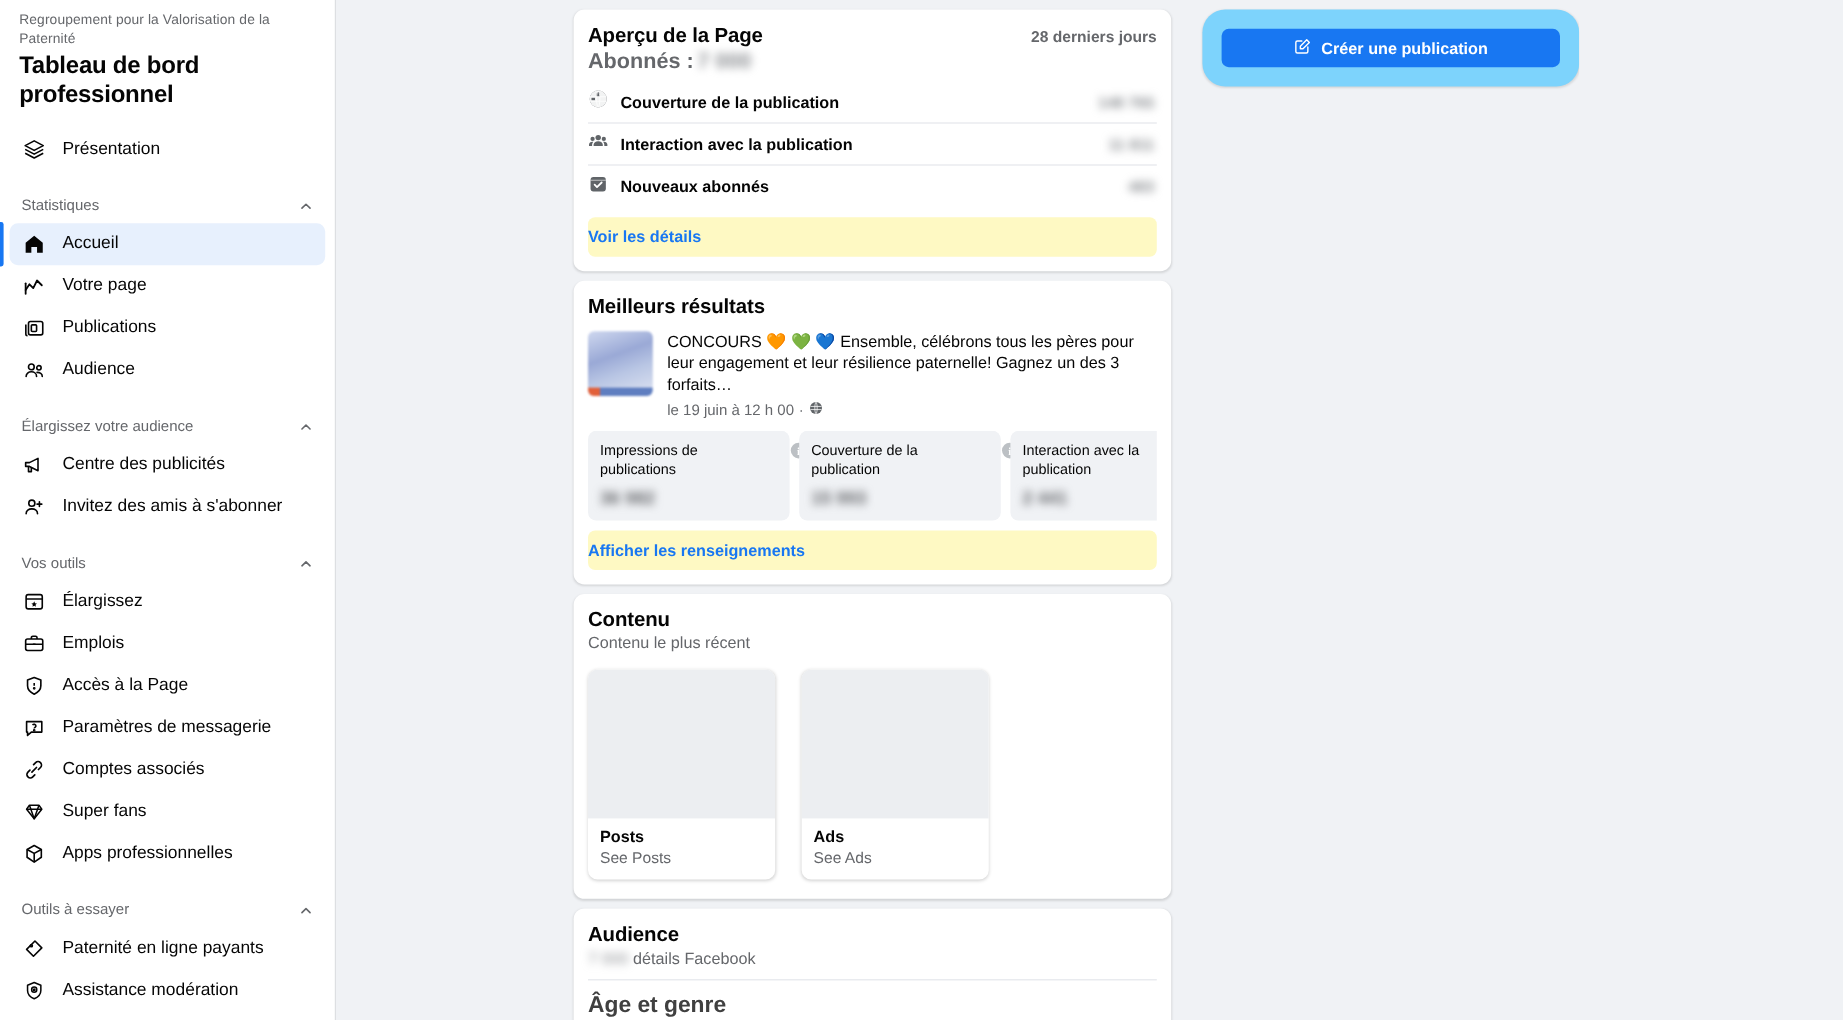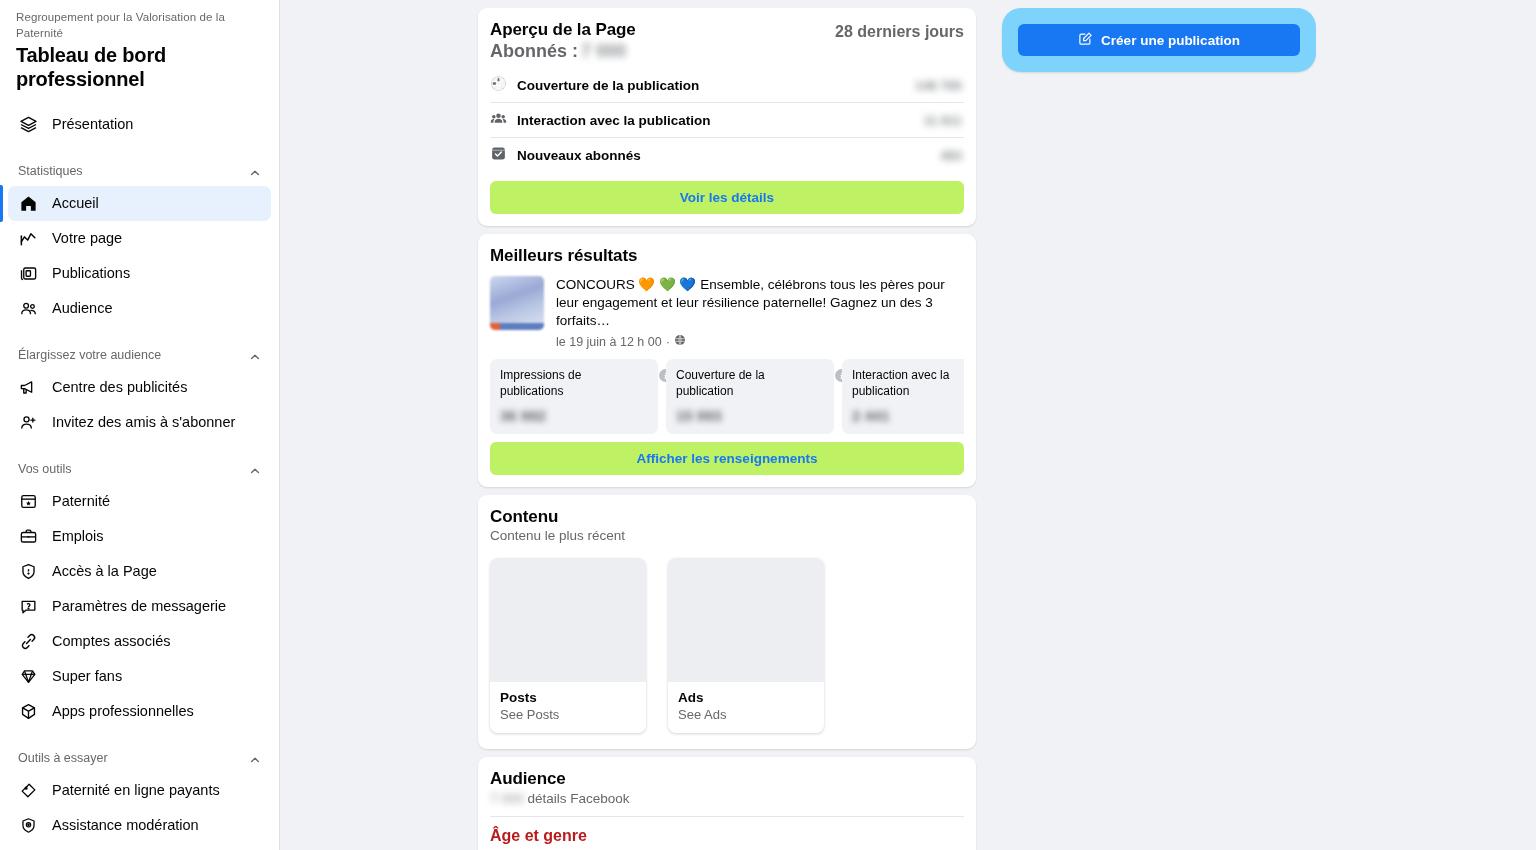--- a/index.html
+++ b/index.html
@@ -78,21 +78,21 @@
   .card {
     background: #ffffff; border-radius: 9px;
     box-shadow: 0 1px 2px rgba(0,0,0,.12);
     padding: 12px;
     margin-left: 36px;
   }
 
   
   .ov-head { display: flex; align-items: flex-start; justify-content: space-between; }
   .ov-title { font-size: 17px; font-weight: bold; letter-spacing: -.1px; }
-  .ov-range { font-size: 16px; color: #65676b; font-weight: bold; padding-top: 3px; }
+  .ov-range { font-size: 13px; color: #65676b; font-weight: bold; padding-top: 3px; }
   .ov-sub { font-size: 18px; color: #65676b; margin-top: 1px; display: flex; align-items: center; gap: 3px; font-weight: bold; }
 
   .redact {
     filter: blur(3.6px);
     color: #8a8d91;
     user-select: none;
     display: inline-block;
   }
   .redact-dark { filter: blur(3.4px); color: #65676b; display: inline-block; }
 
@@ -101,26 +101,26 @@
     height: 35px; border-bottom: 1px solid #e4e6eb;
     padding-right: 2px;
   }
   .metric-row:last-of-type { border-bottom: none; }
   .metric-left { display: flex; align-items: center; gap: 10px; }
   .metric-name { font-size: 13.5px; font-weight: bold; color: #050505; }
   .metric-val { font-size: 13px; font-weight: bold; }
 
   .btn-light {
     display: block; width: 100%;
-    background: #bef264; color: #1877f2;
+    background: #fef9c3; color: #1877f2;
     border: none; border-radius: 6px;
     font-family: "Liberation Sans", sans-serif;
     font-size: 13.5px; font-weight: bold;
     padding: 9px 0; cursor: pointer; margin-top: 8px;
-    text-align: center;
+    text-align: left;
   }
 
   
   .tr-title { font-size: 17px; font-weight: bold; margin-bottom: 10px; letter-spacing: -.1px; }
   .tr-post { display: flex; gap: 12px; }
   .tr-thumb {
     width: 54px; height: 54px; flex: 0 0 54px; border-radius: 5px;
     background: linear-gradient(160deg,#cfd8ef 0%,#9aa9d6 38%,#b9c6e4 62%,#dfe4f2 100%);
     filter: blur(1.1px); position: relative; overflow: hidden;
   }
@@ -165,21 +165,21 @@
   }
   .ct-img { height: 124px; background: #eceef1; }
   .ct-meta { padding: 8px 10px 11px 10px; }
   .ct-name { font-size: 13.5px; font-weight: bold; }
   .ct-link { font-size: 13px; color: #65676b; margin-top: 2px; }
 
   
   .au-title { font-size: 17px; font-weight: bold; letter-spacing: -.1px; }
   .au-sub { font-size: 13.5px; color: #65676b; margin-top: 2px; }
   .au-div { height: 1px; background: #e4e6eb; margin: 10px 0 10px 0; }
-  .au-h { font-size: 16px; font-weight: bold; color: #b91c1c; }
+  .au-h { font-size: 19px; font-weight: bold; color: #404040; }
   .legend { margin-top: 7px; }
   .legend-row { display: flex; align-items: flex-end; gap: 8px; font-size: 13px; margin-bottom: 4px; }
   .swatch { width: 11px; height: 11px; border-radius: 2px; flex: 0 0 11px; }
   .lg-name { color: #050505; }
   .lg-val { font-weight: bold; color: #050505; }
 
   
   .card-right { background: #7dd3fc; border-radius: 19px; box-shadow: 0 1px 2px rgba(0,0,0,.12); padding: 16px; }
   .btn-primary {
     width: 100%; background: #1877f2; color: #fff; border: none;
@@ -299,21 +299,21 @@
       </span>
     </div>
     <div class="nav-item">
       <span class="ico">
         <svg width="19" height="19" viewBox="0 0 24 24" fill="none" stroke="#050505" stroke-width="1.7">
             <rect x="3.5" y="4.5" width="17" height="15" rx="2.2"></rect>
             <path d="M3.5 9h17"></path>
             <path d="M12 11.5l.9 1.9 2 .3-1.5 1.4.4 2-1.8-1-1.8 1 .4-2L9 13.7l2-.3z" fill="#050505" stroke="none"></path>
           </svg>
       </span>
-      <span class="nav-label">Paternité</span>
+      <span class="nav-label">Élargissez</span>
     </div>
     <div class="nav-item">
       <span class="ico">
         <svg width="19" height="19" viewBox="0 0 24 24" fill="none" stroke="#050505" stroke-width="1.7">
             <rect x="3" y="7" width="18" height="12" rx="2"></rect>
             <path d="M9 7V5.6A1.6 1.6 0 0 1 10.6 4h2.8A1.6 1.6 0 0 1 15 5.6V7"></path>
             <path d="M3 12.5h18"></path>
             <path d="M10.6 12.5h2.8"></path>
           </svg>
       </span>

